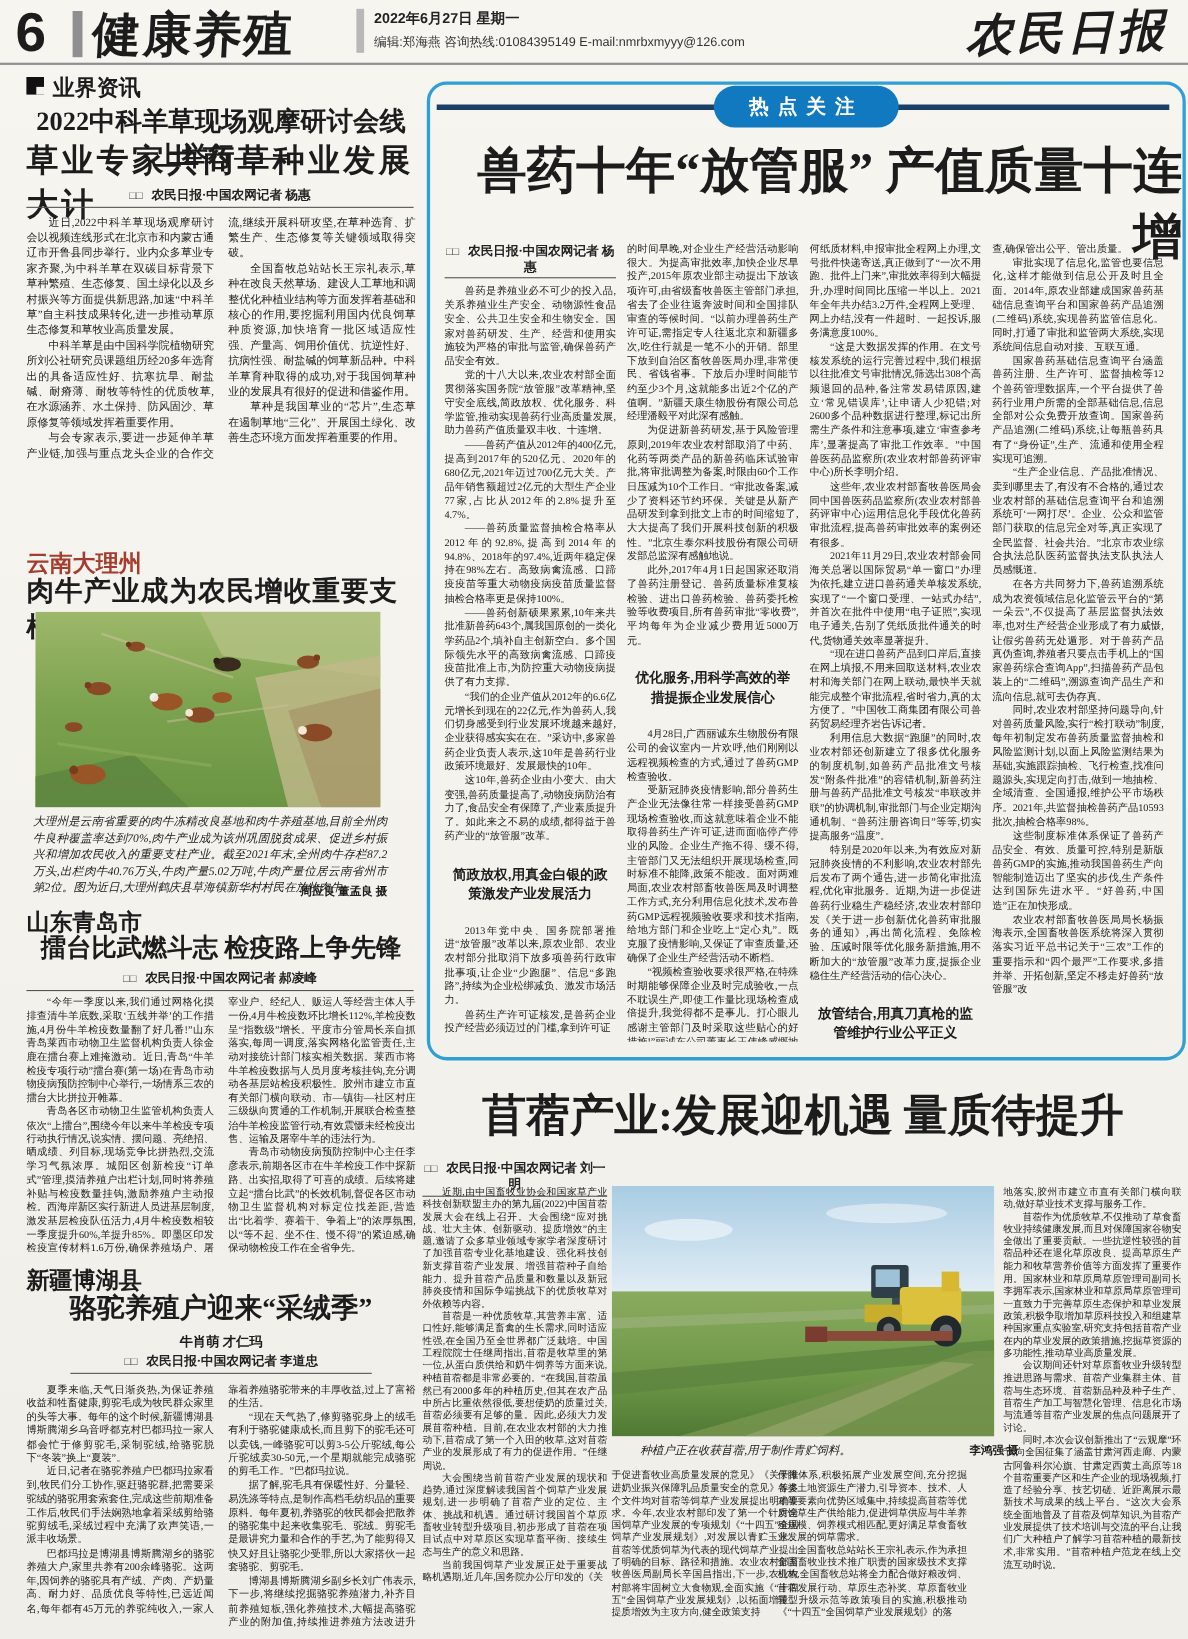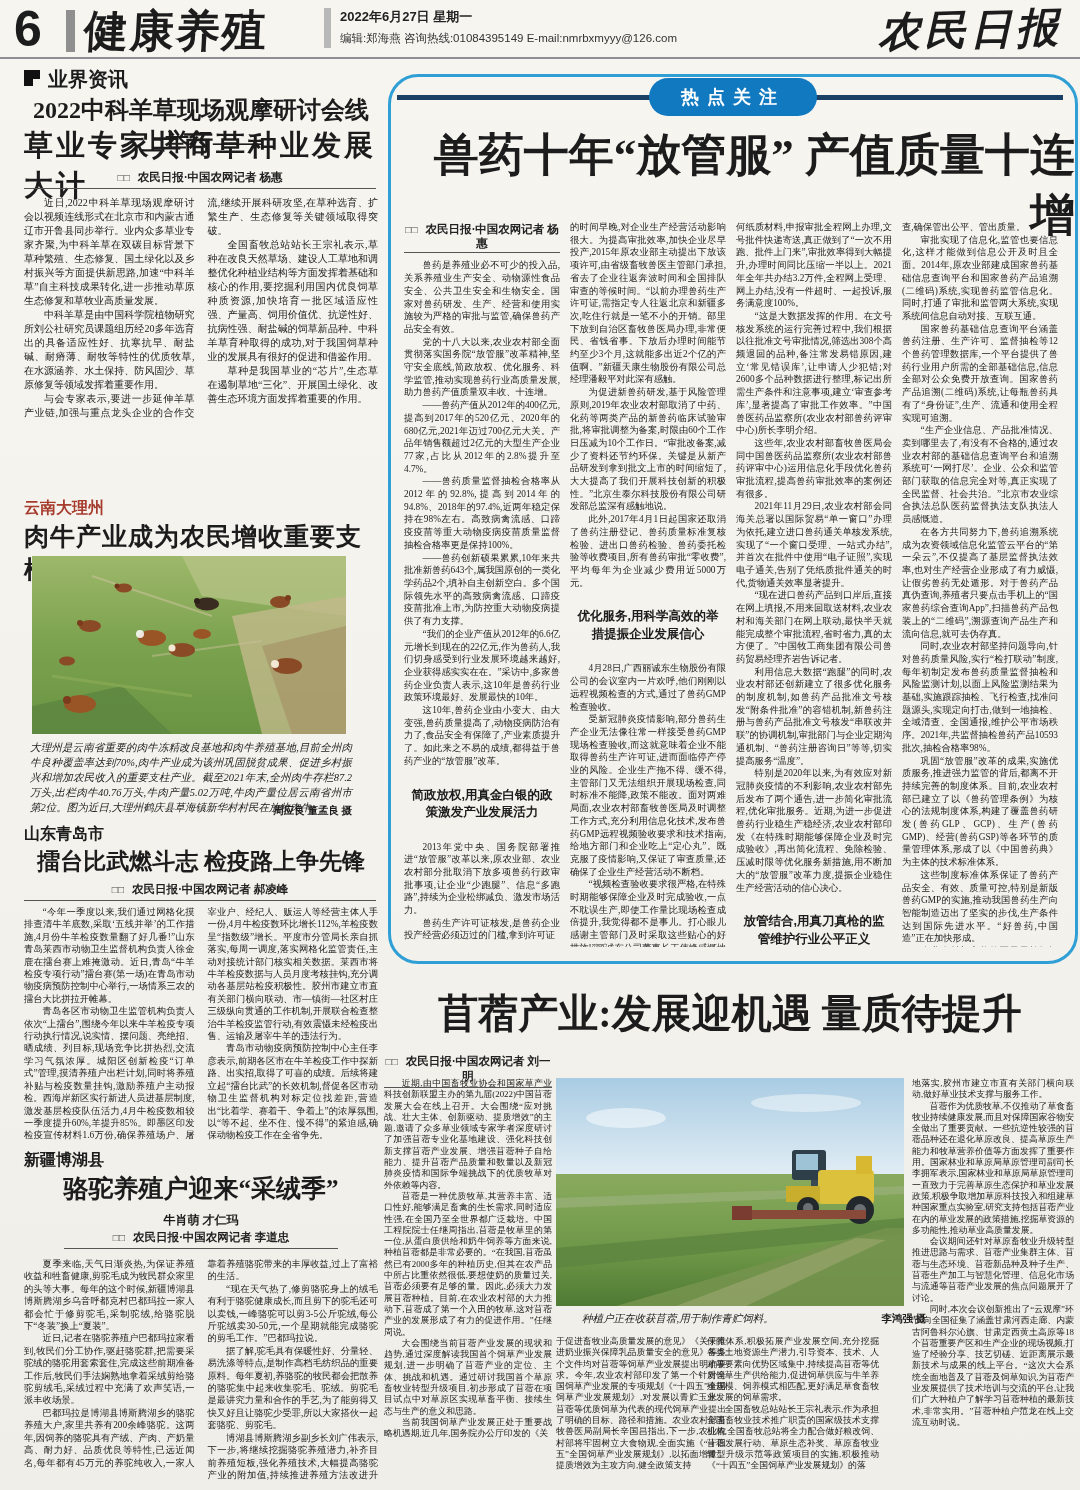--- a/index.html
+++ b/index.html
@@ -21,38 +21,38 @@
   .tagicon:after{content:"";position:absolute;left:9px;top:9px;width:7px;height:7px;background:#f4f3ee;}
   .tagtext{left:48px;top:66px;font-size:20px;font-weight:900;font-family:"Liberation Sans",sans-serif;}
   .a-title1{left:24px;top:94px;width:354px;text-align:center;font-size:24px;font-weight:700;}
   .a-title2{left:24px;top:126px;width:354px;text-align:left;font-size:29px;font-weight:700;letter-spacing:3px;}
   .byline{font-size:11.5px;border-bottom:1px solid #555;padding-bottom:3px;font-weight:600;color:#222;}
   .byline .bx{color:#444;margin-right:8px;font-size:10px;}
   .a-byline{left:24px;top:170px;width:352px;text-align:center;}
   .bodycols{column-gap:13px;text-align:justify;overflow:hidden;}
   .bodycols p,.colflow p{margin:0;text-indent:2em;}
   .a-body{left:24px;top:196px;width:354px;height:294px;column-count:2;font-size:10px;line-height:14px;}
-  .kicker{font-size:16px;font-weight:900;font-family:"Liberation Sans",sans-serif;}
+  .kicker{font-size:21px;font-weight:900;font-family:"Liberation Sans",sans-serif;}
   .red{color:#a63c2e;}
   .b-kicker{left:24px;top:498px;}
   .b-title{left:24px;top:520px;width:354px;font-size:25px;font-weight:700;letter-spacing:1px;}
   .b-photo{left:32px;top:556px;width:314px;height:178px;overflow:hidden;}
   .b-caption{left:30px;top:740px;width:322px;font-size:10.5px;line-height:15px;text-align:justify;font-style:italic;}
   .b-credit{left:30px;top:804px;width:322px;text-align:right;font-size:10.5px;font-weight:700;}
   .c-kicker{left:24px;top:824px;}
   .c-title{left:24px;top:846px;width:354px;text-align:center;font-size:23px;font-weight:700;}
   .c-byline{left:24px;top:882px;width:352px;text-align:center;}
   .c-body{left:24px;top:906px;width:354px;height:238px;column-count:2;font-size:9.3px;line-height:12.4px;}
   .d-kicker{left:24px;top:1150px;}
   .d-title{left:24px;top:1172px;width:354px;text-align:center;font-size:25px;font-weight:700;}
   .d-authors{left:24px;top:1212px;width:354px;text-align:center;font-size:12px;font-weight:700;}
   .d-byline{left:64px;top:1230px;width:274px;text-align:center;}
   .d-body{left:24px;top:1258px;width:354px;height:230px;column-count:2;font-size:9.3px;line-height:12.4px;}
   
-  .frame{left:388px;top:74px;width:684px;height:884px;border:3px solid #2f9fd6;border-radius:30px;}
+  .frame{left:388px;top:74px;width:684px;height:884px;border:3px solid #2f9fd6;border-radius:18px;}
   .frameline{position:absolute;left:6px;top:18px;width:666px;height:5px;background:#1a4066;}
   .badge{position:absolute;left:50%;transform:translateX(-50%);top:1px;width:168px;height:38px;border-radius:19px;
          background:#1079c0;color:#fff;font-size:18px;font-weight:700;letter-spacing:8px;line-height:38px;
          text-align:center;font-family:"Liberation Sans",sans-serif;}
   .h-headline{position:absolute;left:0;top:48px;width:100%;text-align:right;font-size:45px;font-weight:700;letter-spacing:0px;}
   .h-cols{position:absolute;left:13px;top:144px;width:654px;height:726px;display:flex;gap:10px;}
   .hcol{flex:1 1 0;overflow:hidden;font-size:9.3px;line-height:12.7px;text-align:justify;}
   .h-byline{margin:2px 0 6px 0;text-align:center;}
   .sub{font-family:"Liberation Sans",sans-serif;font-size:12.5px;font-weight:700;text-align:center;margin:19px 2px;line-height:1.4;text-indent:0;}
   .ni{text-indent:0 !important;}
@@ -200,33 +200,32 @@
         <p>兽药GMP远程视频检查验收仅是农业农村部创新优化兽药审批服务众多举措中的一个缩影。在“放管服”改革中,兽药领域坚持减材料、减环节、减时限,优化审批服务的“三减一优”工作原则,让信息“多跑路”,企业“少跑腿”。</p>
 
       </div>
       <div class="hcol colflow">
         <p class="ni">何纸质材料,申报审批全程网上办理,文号批件快递寄送,真正做到了“一次不用跑、批件上门来”,审批效率得到大幅提升,办理时间同比压缩一半以上。2021年全年共办结3.2万件,全程网上受理、网上办结,没有一件超时、一起投诉,服务满意度100%。</p>
         <p>“这是大数据发挥的作用。在文号核发系统的运行完善过程中,我们根据以往批准文号审批情况,筛选出308个高频退回的品种,备注常发易错原因,建立‘常见错误库’,让申请人少犯错;对2600多个品种数据进行整理,标记出所需生产条件和注意事项,建立‘审查参考库’,显著提高了审批工作效率。”中国兽医药品监察所(农业农村部兽药评审中心)所长李明介绍。</p>
         <p>这些年,农业农村部畜牧兽医局会同中国兽医药品监察所(农业农村部兽药评审中心)运用信息化手段优化兽药审批流程,提高兽药审批效率的案例还有很多。</p>
         <p>2021年11月29日,农业农村部会同海关总署以国际贸易“单一窗口”办理为依托,建立进口兽药通关单核发系统,实现了“一个窗口受理、一站式办结”,并首次在批件中使用“电子证照”,实现电子通关,告别了凭纸质批件通关的时代,货物通关效率显著提升。</p>
         <p>“现在进口兽药产品到口岸后,直接在网上填报,不用来回取送材料,农业农村和海关部门在网上联动,最快半天就能完成整个审批流程,省时省力,真的太方便了。”中国牧工商集团有限公司兽药贸易经理齐岩告诉记者。</p>
         <p>利用信息大数据“跑腿”的同时,农业农村部还创新建立了很多优化服务的制度机制,如兽药产品批准文号核发“附条件批准”的容错机制,新兽药注册与兽药产品批准文号核发“串联改并联”的协调机制,审批部门与企业定期沟通机制、“兽药注册咨询日”等等,切实提高服务“温度”。</p>
-        <p>特别是2020年以来,为有效应对新冠肺炎疫情的不利影响,农业农村部先后发布了两个通告,进一步简化审批流程,优化审批服务。近期,为进一步促进兽药行业稳生产稳经济,农业农村部印发《在特殊时期能够保障企业及时完成验收》,再出简化流程、免除检验、压减时限等优化服务新措施,用不断加大的“放管服”改革力度,提振企业稳住生产经营活动的信心决心。</p>
+        <p>特别是2020年以来,为有效应对新冠肺炎疫情的不利影响,农业农村部先后发布了两个通告,进一步简化审批流程,优化审批服务。近期,为进一步促进兽药行业稳生产稳经济,农业农村部印发《关于进一步创新优化兽药审批服务的通知》,再出简化流程、免除检验、压减时限等优化服务新措施,用不断加大的“放管服”改革力度,提振企业稳住生产经营活动的信心决心。</p>
         <h4 class="sub">放管结合,用真刀真枪的监管维护行业公平正义</h4>
         <p>兽药行业虽小,但也涉及近1800家生产企业、5万余家经营企业和众多科研院所等研发主体,以及若干国外企业,直接从业人员近50万人。</p>
 
       </div>
       <div class="hcol colflow">
         <p class="ni">查,确保管出公平、管出质量。</p>
         <p>审批实现了信息化,监管也要信息化,这样才能做到信息公开及时且全面。2014年,原农业部建成国家兽药基础信息查询平台和国家兽药产品追溯(二维码)系统,实现兽药监管信息化。同时,打通了审批和监管两大系统,实现系统间信息自动对接、互联互通。</p>
         <p>国家兽药基础信息查询平台涵盖兽药注册、生产许可、监督抽检等12个兽药管理数据库,一个平台提供了兽药行业用户所需的全部基础信息,信息全部对公众免费开放查询。国家兽药产品追溯(二维码)系统,让每瓶兽药具有了“身份证”,生产、流通和使用全程实现可追溯。</p>
         <p>“生产企业信息、产品批准情况、卖到哪里去了,有没有不合格的,通过农业农村部的基础信息查询平台和追溯系统可‘一网打尽’。企业、公众和监管部门获取的信息完全对等,真正实现了全民监督、社会共治。”北京市农业综合执法总队医药监督执法支队执法人员感慨道。</p>
         <p>在各方共同努力下,兽药追溯系统成为农资领域信息化监管云平台的“第一朵云”,不仅提高了基层监督执法效率,也对生产经营企业形成了有力威慑,让假劣兽药无处遁形。对于兽药产品真伪查询,养殖者只要点击手机上的“国家兽药综合查询App”,扫描兽药产品包装上的“二维码”,溯源查询产品生产和流向信息,就可去伪存真。</p>
         <p>同时,农业农村部坚持问题导向,针对兽药质量风险,实行“检打联动”制度,每年初制定发布兽药质量监督抽检和风险监测计划,以面上风险监测结果为基础,实施跟踪抽检、飞行检查,找准问题源头,实现定向打击,做到一地抽检、全域清查、全国通报,维护公平市场秩序。2021年,共监督抽检兽药产品10593批次,抽检合格率98%。</p>
-        <p>巩固“放管服”改革的成果,实施优质服务,推进强力监管的背后,都离不开持续完善的制度体系。目前,农业农村部已建立了以《兽药管理条例》为核心的法规制度体系,构建了覆盖兽药研发(兽药GLP、GCP)、生产(兽药GMP)、经营(兽药GSP)等各环节的质量管理体系,形成了以《中国兽药典》为主体的技术标准体系。</p>
         <p>这些制度标准体系保证了兽药产品安全、有效、质量可控,特别是新版兽药GMP的实施,推动我国兽药生产向智能制造迈出了坚实的步伐,生产条件达到国际先进水平。“好兽药,中国造”正在加快形成。</p>
         <p>农业农村部畜牧兽医局局长杨振海表示,全国畜牧兽医系统将深入贯彻落实习近平总书记关于“三农”工作的重要指示和“四个最严”工作要求,多措并举、开拓创新,坚定不移走好兽药“放管服”改</p>
       </div>
     </div>
   </div>
 
   <div class="abs m-headline">苜蓿产业:发展迎机遇 量质待提升</div>
   <div class="abs m-byline byline">
     <span class="bx">□□</span><span>农民日报·中国农网记者 刘一明</span>
   </div>

